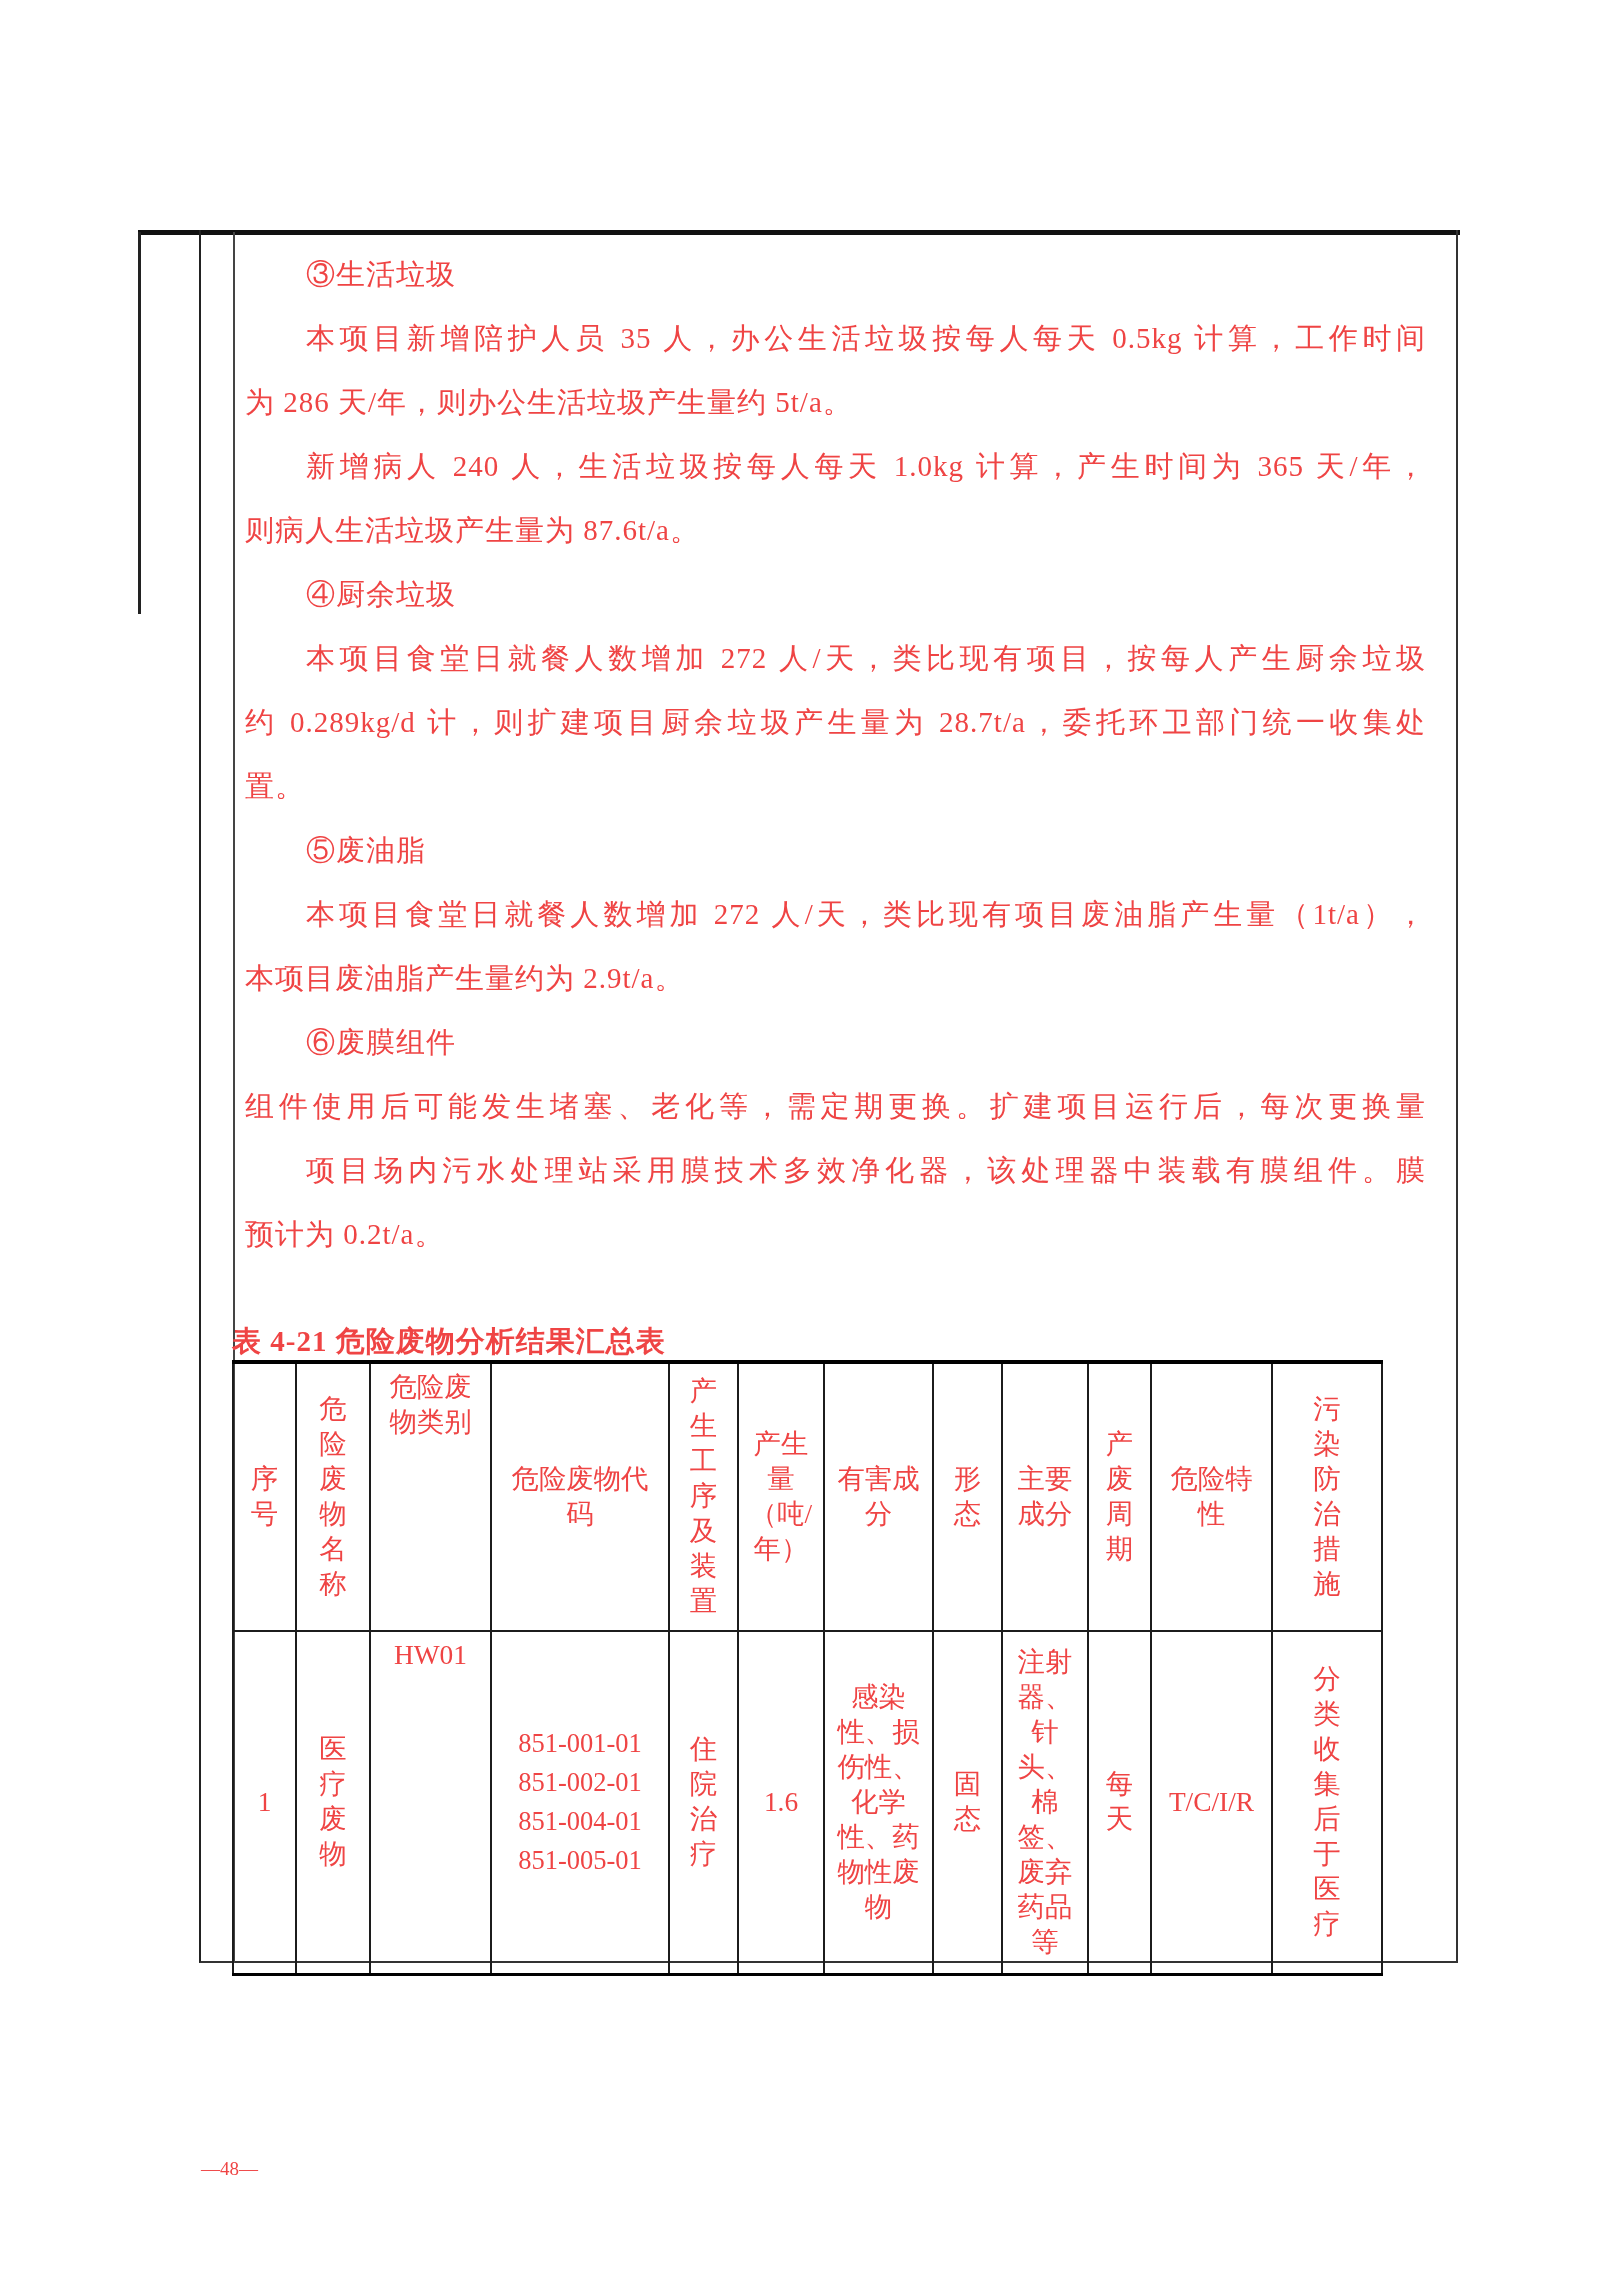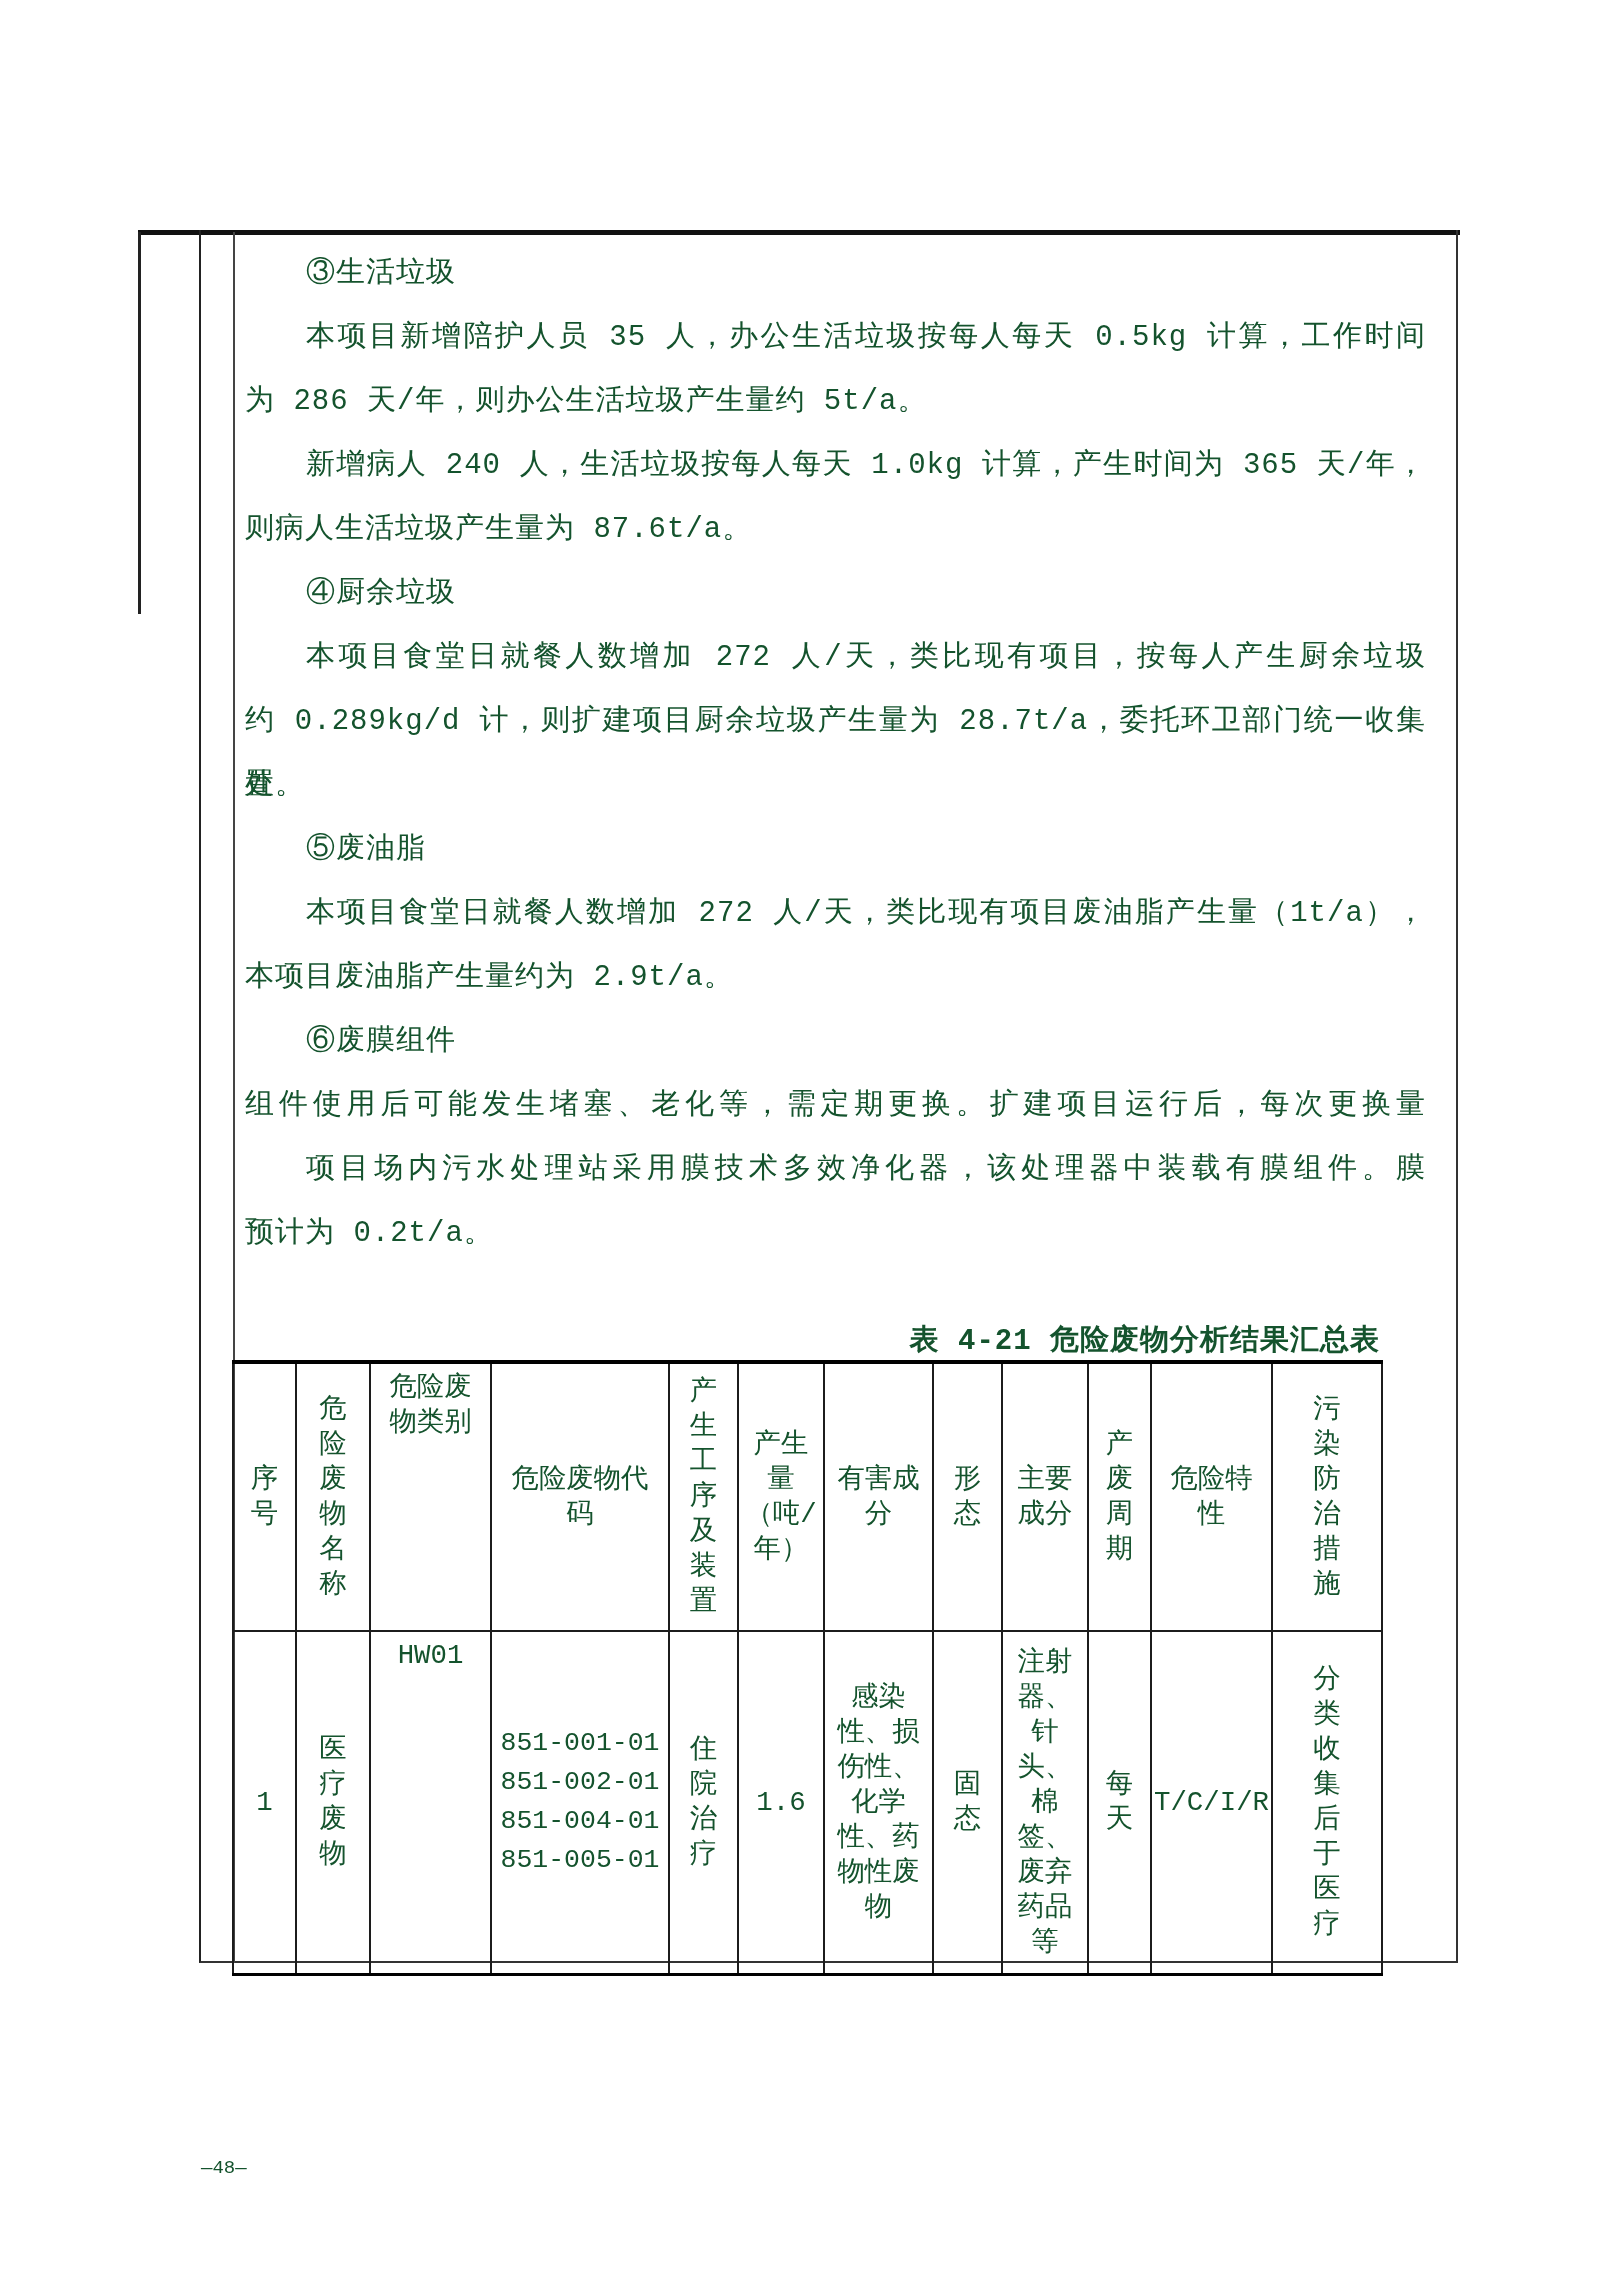--- a/index.html
+++ b/index.html
@@ -1,21 +1,21 @@
 <!DOCTYPE html>
 <html><head>
 <meta charset="utf-8">
 <style>
   html,body { margin:0; padding:0; background:#ffffff; }
   .page {
     position:relative;
     width:1621px; height:2293px;
     background:#ffffff;
-    font-family:Liberation Mono, monospace;
-    color:#14532d;
+    font-family:Liberation Serif, serif;
+    color:#ef4444;
     overflow:hidden;
   }
   
   .top-rule {
     position:absolute; left:138px; top:230px; width:1322px; height:4.9px;
     background:#111;
   }
   .outer-left-rule {
     position:absolute; left:138px; top:232px; width:2.9px; height:382px;
     background:#222;
@@ -42,21 +42,21 @@
   }
   .line.indent { text-indent:61px; }
   .line.fill {
     white-space:normal;
     text-align:justify;
     text-align-last:justify;
   }
   
   .table-title {
     position:absolute; left:232px; top:1323px; width:1148px; height:37px;
-    line-height:37px; text-align:right;
+    line-height:37px; text-align:left;
     font-size:29px; font-weight:bold; letter-spacing:1px;
   }
   
   .hw-table {
     position:absolute; left:232px; top:1360px;
     width:1148px;
     border-collapse:collapse; table-layout:fixed;
     border-top:4.9px solid #000;
     border-bottom:3.9px solid #000;
   }

